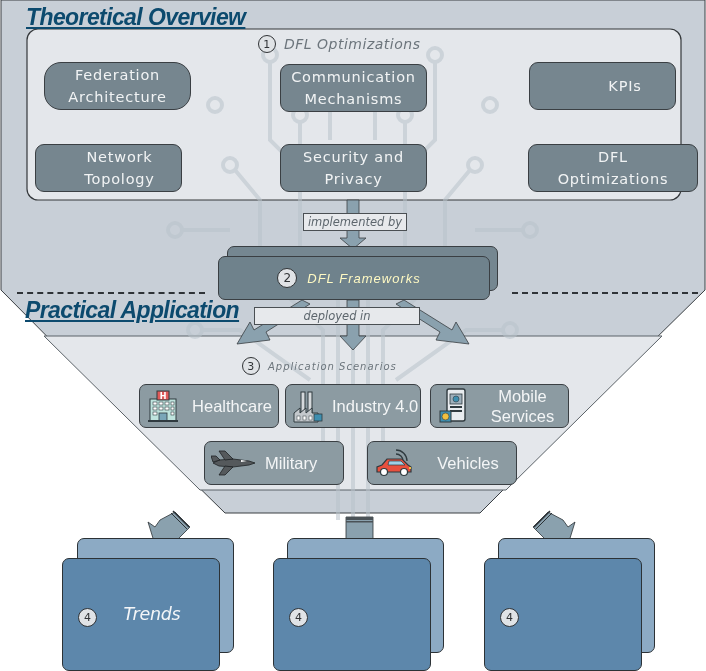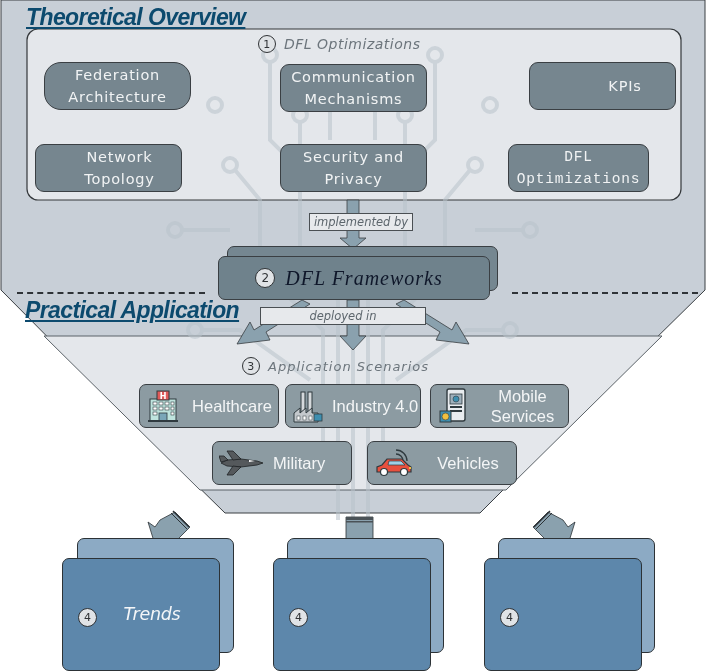--- a/index.html
+++ b/index.html
@@ -16,40 +16,40 @@
     font-family: "DejaVu Sans", sans-serif; font-size: 14.5px; line-height: 22px; letter-spacing: 0.8px;
     white-space: pre-line; }
   .circle-num { display: inline-flex; align-items: center; justify-content: center;
     width: 18px; height: 18px; border-radius: 50%; border: 1px solid #303336;
     background: #e0e3e6; color: #303336; font-family: "DejaVu Sans", sans-serif; font-size: 11px;
     font-style: normal; box-sizing: border-box; }
   .sub-title { position: absolute; display: flex; align-items: center; gap: 8px;
     font-family: "DejaVu Sans", sans-serif; font-style: italic; color: #6c757c; font-size: 14px; letter-spacing: 0.5px; }
   .label-tag { position: absolute; background: #e7e9ec; border: 1px solid #4a4f53;
     font-family: "DejaVu Sans", sans-serif; font-style: italic; color: #5d666d; font-size: 11.5px;
-    display: flex; align-items: center; justify-content: center; box-sizing: border-box; margin-left: 6px; }
+    display: flex; align-items: center; justify-content: center; box-sizing: border-box; }
   .app-box { position: absolute; height: 44px; background: #8c9ba2; border: 1px solid #3a3f43;
     border-radius: 7px; box-sizing: border-box; display: flex; align-items: center; gap: 6px;
     color: #f3f5f6; font-family: "Liberation Sans", sans-serif; font-size: 16.5px; padding-left: 6px; }
   .app-box .lbl { text-align: center; white-space: pre-line; line-height: 20px; flex: 1; }
   .out-back { position: absolute; width: 157px; height: 115px; background: #8caac4;
     border: 1px solid #2c3236; border-radius: 7px; box-sizing: border-box; }
   .out-front { position: absolute; width: 158px; height: 116px; background: #5d87ab;
     border: 1px solid #2c3236; border-radius: 7px; box-sizing: border-box;
     display: flex; align-items: center; }
   .out-front .circle-num { margin-left: 15px; width: 19px; height: 19px; font-size: 11px;}
   .out-front .lbl { flex: 1; text-align: center; color: #f4f6f8; font-style: italic;
     font-family: "DejaVu Sans", sans-serif; font-size: 17.5px; line-height: 27px; white-space: pre-line;
     padding-right: 12px; letter-spacing: -0.3px; }
   .fw-back { position: absolute; left: 227px; top: 246px; width: 271px; height: 45px;
     background: #758791; border: 1px solid #3a3f43; border-radius: 7px; box-sizing: border-box; }
   .fw-front { position: absolute; left: 218px; top: 256px; width: 272px; height: 44px;
     background: #6f828c; border: 1px solid #3a3f43; border-radius: 7px; box-sizing: border-box;
     display: flex; align-items: center; justify-content: center; gap: 10px; padding-right: 10px; }
-  .fw-front .lbl { color: #0f172a; font-family: Liberation Serif, serif; font-style: italic; font-size: 20px; letter-spacing: 1px; }
+  .fw-front .lbl { color: #fef9c3; font-family: Liberation Sans, sans-serif; font-style: italic; font-size: 13px; letter-spacing: 1px; }
   .dash { position: absolute; height: 0; border-top: 2px dashed #2f3337; }
 </style>
 </head>
 <body>
 
 <div id="stage">
 
   <svg class="abs" style="left:0;top:0" width="706" height="671">
 
     <polygon points="1,0 705,0 705,262 705,290 588,405 480,513 225,513 115,405 1,290" fill="#c8cfd7" stroke="#3a3f43" stroke-width="1"></polygon>
@@ -124,36 +124,36 @@
 
   <div class="fund-box" style="left:44px;top:62px;border-radius:17px;">Federation
 Architecture</div>
   <div class="fund-box" style="left:280px;top:64px;">Communication
 Mechanisms</div>
   <div class="fund-box" style="left:529px;top:62px;width:147px;padding-left:45px;">KPIs</div>
   <div class="fund-box" style="left:35px;top:144px;padding-left:22px;">Network
 Topology</div>
   <div class="fund-box" style="left:280px;top:144px;">Security and
 Privacy</div>
-  <div class="fund-box" style="left:508px;top:144px;width:141px;font-family:Liberation Mono, monospace;">DFL
+  <div class="fund-box" style="left:528px;top:144px;width:170px;">DFL
 Optimizations</div>
 
   <div class="label-tag" style="left:303px;top:213px;width:104px;height:18px;">implemented by</div>
 
   <div class="fw-back"></div>
   <div class="fw-front">
     <span class="circle-num" style="width:20px;height:20px;font-size:12px;">2</span>
     <span class="lbl">DFL Frameworks</span>
   </div>
 
   <div class="label-tag" style="left:254px;top:307px;width:166px;height:18px;">deployed in</div>
 
   <div class="sub-title" style="left:242px;top:357px;">
     <span class="circle-num">3</span>
-    <span style="font-size:13px;letter-spacing:1px;">Application Scenarios</span>
+    <span style="font-size:10px;letter-spacing:1px;">Application Scenarios</span>
   </div>
 
   <div class="app-box" style="left:139px;top:384px;width:140px;">
     <svg width="34" height="34" viewBox="0 0 34 34">
       <rect x="4" y="10" width="26" height="22" fill="#bfe4de" stroke="#2f3a3f" stroke-width="1"></rect>
       <rect x="11" y="2" width="12" height="9" fill="#e05a5a" stroke="#2f3a3f" stroke-width="1"></rect>
       <text x="17" y="10" font-size="8" text-anchor="middle" fill="#fff" font-weight="bold">H</text>
       <g fill="#ffffff" stroke="#2f3a3f" stroke-width="0.6">
         <rect x="7" y="13" width="4" height="3"></rect>
           <rect x="13" y="13" width="4" height="3"></rect>
@@ -192,21 +192,21 @@
       <circle cx="19" cy="12" r="3" fill="#3f8fb0" stroke="#2f3a3f" stroke-width="0.6"></circle>
       <rect x="13" y="19" width="12" height="2" fill="#2f3a3f"></rect>
       <rect x="13" y="23" width="12" height="2" fill="#2f3a3f"></rect>
       <rect x="3" y="24" width="11" height="11" fill="#3f8fb0" stroke="#2f3a3f" stroke-width="1"></rect>
       <circle cx="8.5" cy="29.5" r="3.5" fill="#f0c040" stroke="#2f3a3f" stroke-width="0.6"></circle>
     </svg>
     <span class="lbl">Mobile
 Services</span>
   </div>
 
-  <div class="app-box" style="left:204px;top:441px;width:140px;margin-left:8px;">
+  <div class="app-box" style="left:204px;top:441px;width:140px;">
     <svg width="44" height="28" viewBox="0 0 44 28">
       <polygon points="2,14 8,11 22,10 38,12 44,14 38,16 22,18 8,17" fill="#55595c" stroke="#1e2224" stroke-width="0.8"></polygon>
       <polygon points="14,11 8,2 14,2 22,10" fill="#55595c" stroke="#1e2224" stroke-width="0.8"></polygon>
       <polygon points="14,17 8,26 14,26 22,18" fill="#55595c" stroke="#1e2224" stroke-width="0.8"></polygon>
       <polygon points="2,13 0,7 5,7 9,11" fill="#55595c" stroke="#1e2224" stroke-width="0.8"></polygon>
       <polygon points="30,11 36,12 30,13" fill="#ffffff"></polygon>
     </svg>
     <span class="lbl" style="text-align:left;padding-left:4px;">Military</span>
   </div>
 

